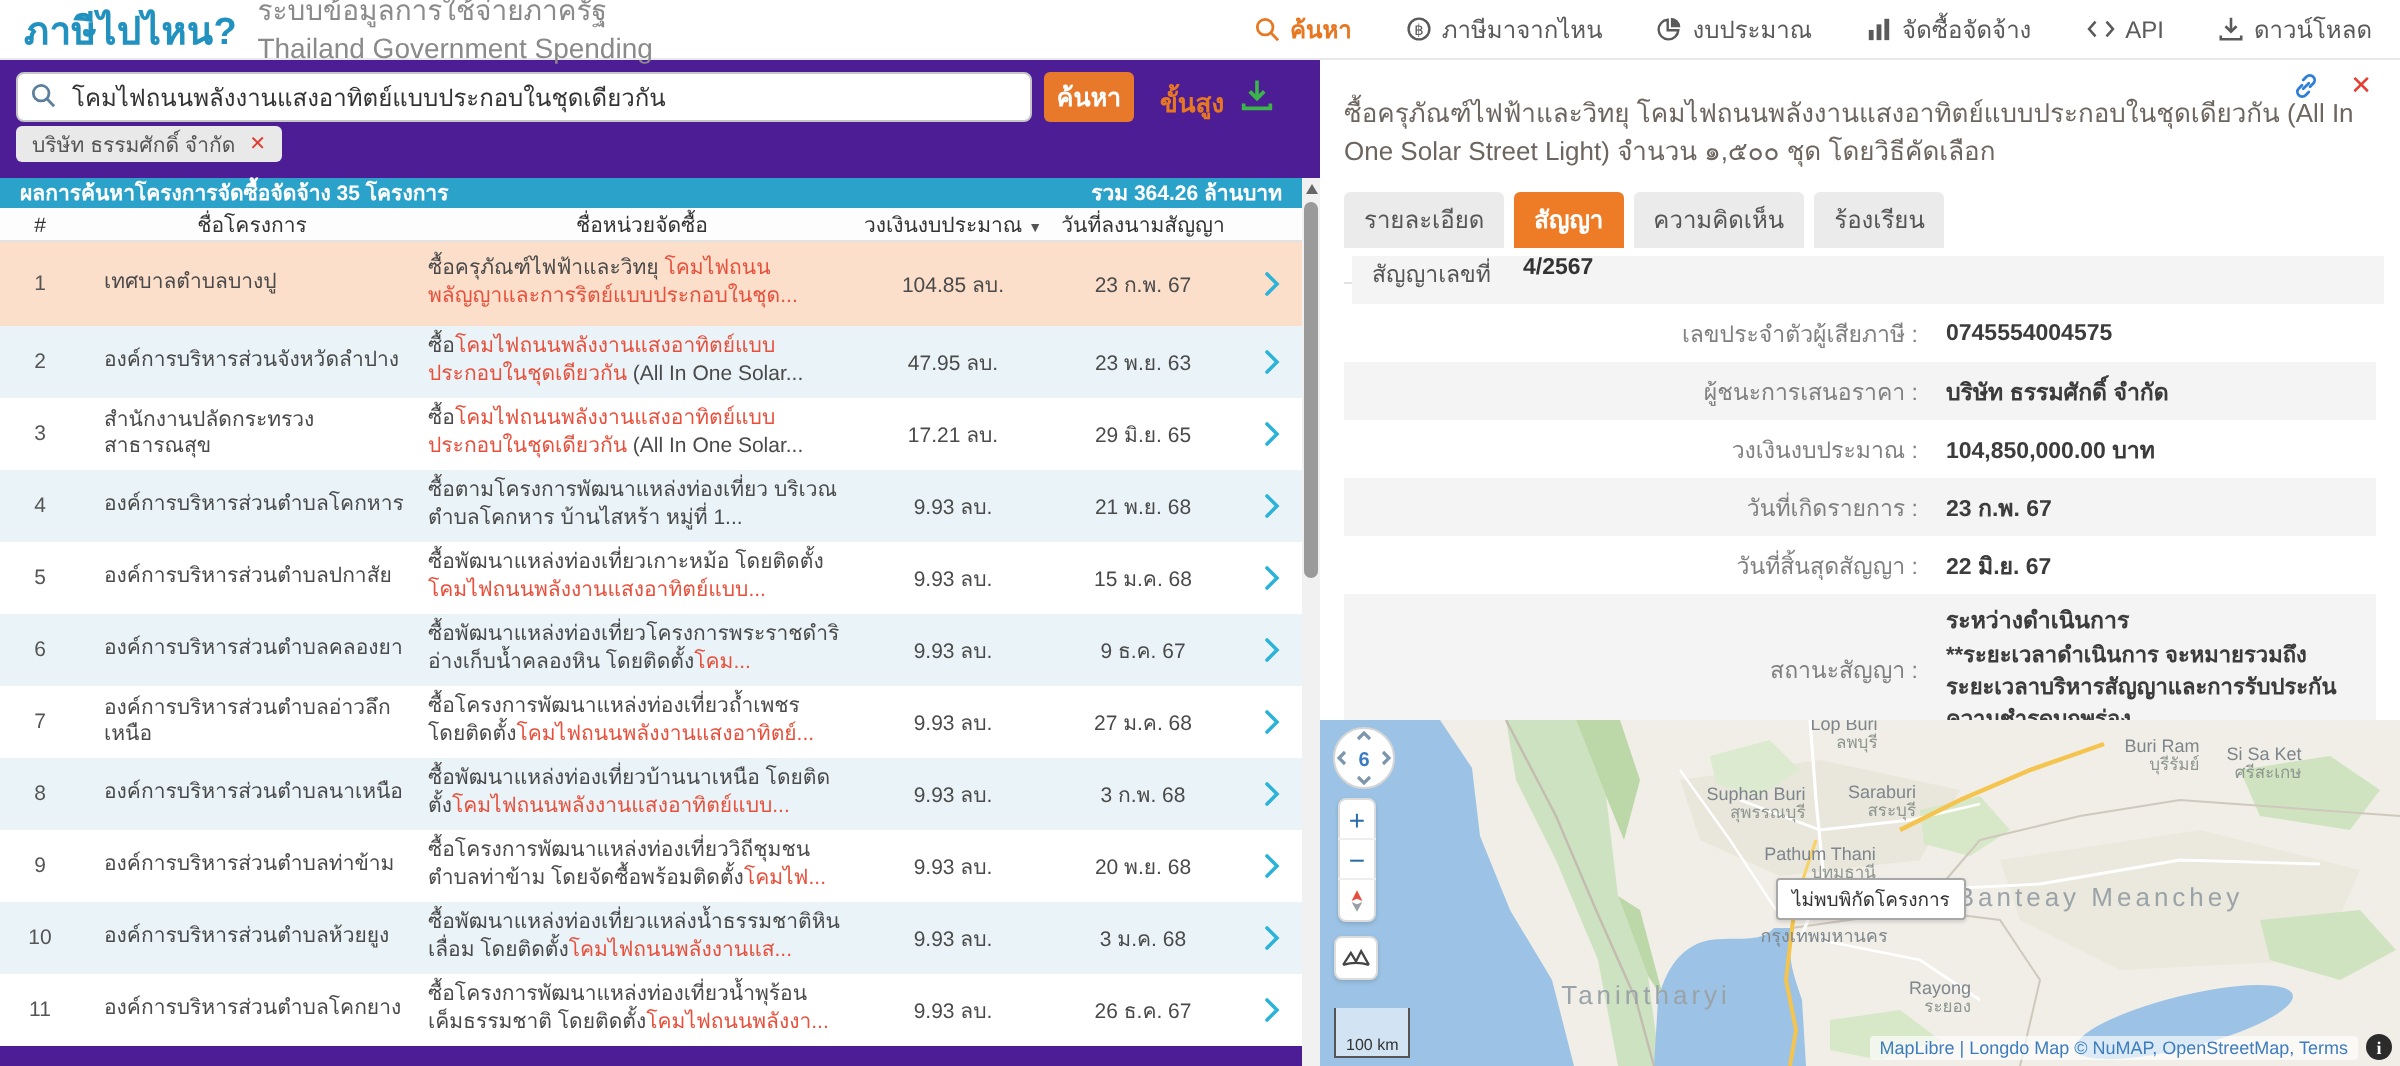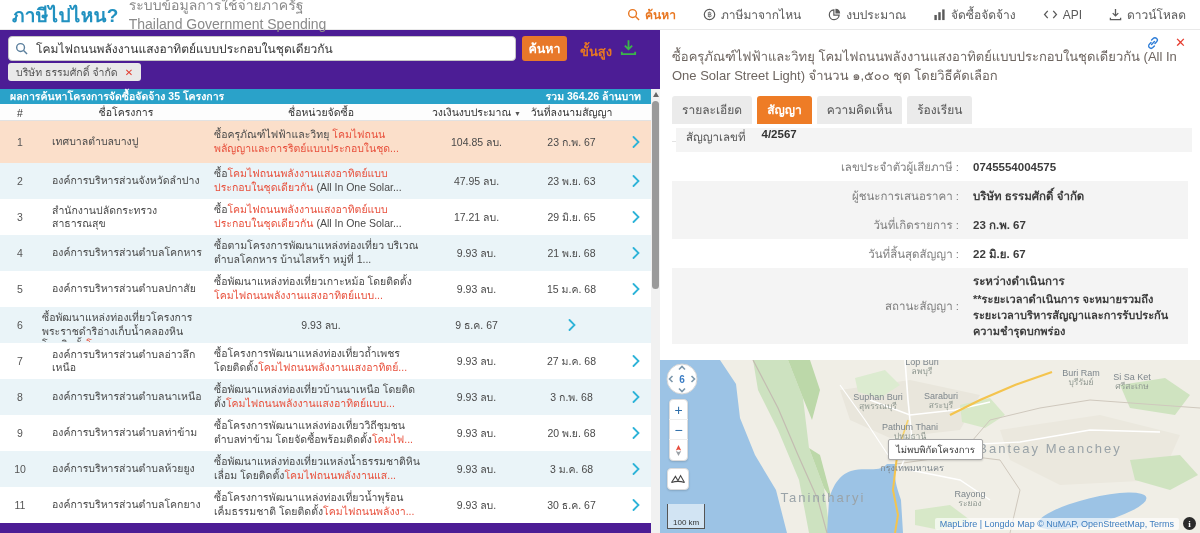--- a/index.html
+++ b/index.html
@@ -69,21 +69,21 @@
   .fields { position:absolute; left:12px; top:122px; width:516px; }
   .frow { display:grid; grid-template-columns:287px 1fr; column-gap:14px; min-height:29px; align-items:center; padding:4px 0; }
   .frow.alt { background:#f4f4f4; }
   .flabel { text-align:right; font-size:11.5px; color:#808080; }
   .fval { font-size:11.5px; color:#3c3c3c; font-weight:bold; padding-right:8px; }
   .fnote { font-size:11px; color:#3c3c3c; font-weight:bold; line-height:1.45; margin-top:2px; }
 
   
   .map { position:absolute; left:660px; top:360px; width:540px; height:173px; overflow:hidden; background:#f0eee6; }
   .map svg.base { position:absolute; left:0; top:0; }
-  .map-label { position:absolute; transform:translate(-50%,0); text-align:center; line-height:1.15; pointer-events:none; }
+  .map-label { position:absolute; transform:translate(-50%,0); text-align:right; line-height:1.15; pointer-events:none; }
   .map-label .en { font-size:9px; color:#7d868c; white-space:nowrap; }
   .map-label .th { font-size:8.5px; color:#8d968f; white-space:nowrap; }
   .map-label.big .en { font-size:13px; color:#9aa3a8; letter-spacing:2px; }
   .map-tooltip { position:absolute; left:228px; top:79px; background:#fff; border:1px solid #a8a8a8; border-radius:2px;
     padding:2px 7px; font-size:9.5px; color:#333; box-shadow:0 1px 2px rgba(0,0,0,.15); white-space:nowrap; }
   .pan-circle { position:absolute; left:6px; top:3px; cursor:pointer; }
   .zoom-ctrl { position:absolute; left:9px; top:39px; width:19px; background:#fff; border:1px solid #dcdcdc;
     border-radius:4px; box-shadow:0 1px 2px rgba(0,0,0,.15); display:flex; flex-direction:column; align-items:center; }
   .zc-btn { width:19px; height:20px; display:flex; align-items:center; justify-content:center;
     font-size:14px; color:#2b6ca8; cursor:pointer; border-bottom:1px solid #eee; }
@@ -278,20 +278,21 @@
     <span class="cell-date">15 ม.ค. 68</span>
     <span class="cell-chev">
       <svg width="8" height="12" viewBox="0 0 8 12">
               <path d="M1.5 1 L6.5 6 L1.5 11" fill="none" stroke="#2db3d8" stroke-width="1.8" stroke-linecap="round"></path>
             </svg>
     </span>
   </div>
 
   <div class="trow alt">
     <span class="cell-no">6</span>
+    <span class="cell-agency">องค์การบริหารส่วนตำบลคลองยา</span>
     <span class="cell-project">
       <span class="pre">ซื้อพัฒนาแหล่งท่องเที่ยวโครงการพระราชดำริอ่างเก็บน้ำคลองหิน โดยติดตั้ง</span><span class="match">โคม...</span><span class="post"></span>
     </span>
     <span class="cell-amount">9.93 ลบ.</span>
     <span class="cell-date">9 ธ.ค. 67</span>
     <span class="cell-chev">
       <svg width="8" height="12" viewBox="0 0 8 12">
               <path d="M1.5 1 L6.5 6 L1.5 11" fill="none" stroke="#2db3d8" stroke-width="1.8" stroke-linecap="round"></path>
             </svg>
     </span>
@@ -357,21 +358,21 @@
     </span>
   </div>
 
   <div class="trow">
     <span class="cell-no">11</span>
     <span class="cell-agency">องค์การบริหารส่วนตำบลโคกยาง</span>
     <span class="cell-project">
       <span class="pre">ซื้อโครงการพัฒนาแหล่งท่องเที่ยวน้ำพุร้อนเค็มธรรมชาติ โดยติดตั้ง</span><span class="match">โคมไฟถนนพลังงา...</span><span class="post"></span>
     </span>
     <span class="cell-amount">9.93 ลบ.</span>
-    <span class="cell-date">30 ธ.ค. 67</span>
+    <span class="cell-date">26 ธ.ค. 67</span>
     <span class="cell-chev">
       <svg width="8" height="12" viewBox="0 0 8 12">
               <path d="M1.5 1 L6.5 6 L1.5 11" fill="none" stroke="#2db3d8" stroke-width="1.8" stroke-linecap="round"></path>
             </svg>
     </span>
   </div>
 </div>
   </section>
 
   <div class="vscroll">
@@ -410,20 +411,27 @@
   </div>
 
   <div class="frow alt">
     <span class="flabel">ผู้ชนะการเสนอราคา :</span>
     <span class="fval">
       <span>บริษัท ธรรมศักดิ์ จำกัด</span>
       
     </span>
   </div>
 
+  <div class="frow">
+    <span class="flabel">วงเงินงบประมาณ :</span>
+    <span class="fval">
+      <span>104,850,000.00 บาท</span>
+      
+    </span>
+  </div>
 
   <div class="frow alt">
     <span class="flabel">วันที่เกิดรายการ :</span>
     <span class="fval">
       <span>23 ก.พ. 67</span>
       
     </span>
   </div>
 
   <div class="frow">

